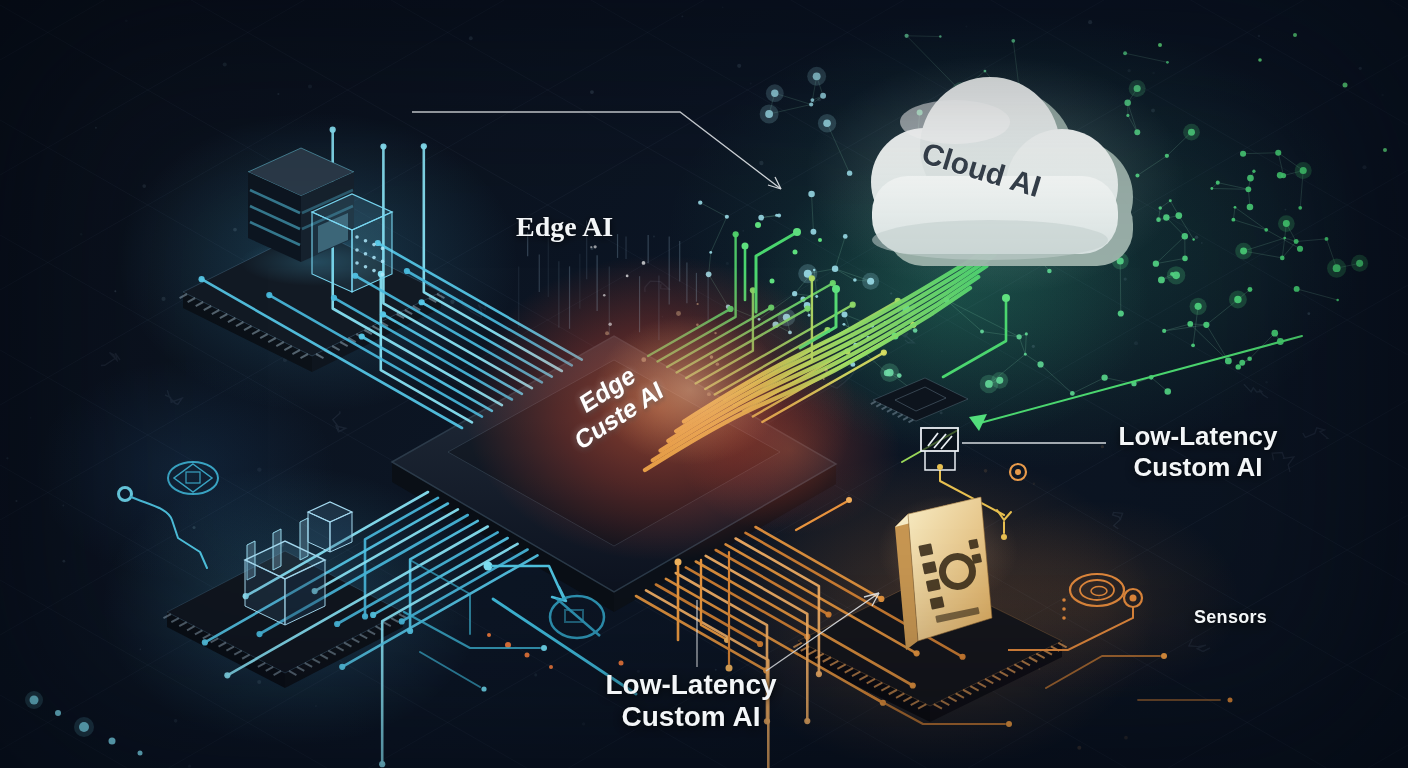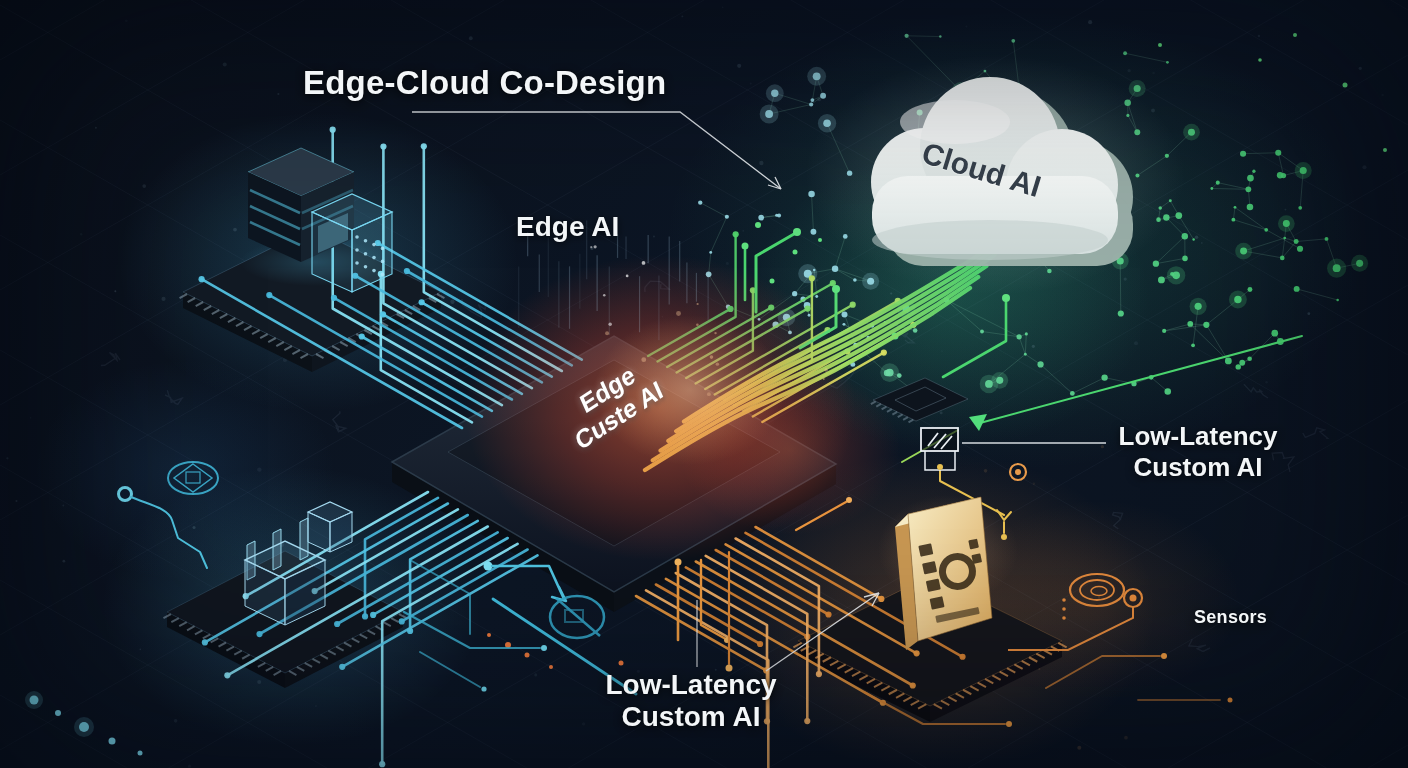--- a/index.html
+++ b/index.html
@@ -5,21 +5,21 @@
   html,body{margin:0;padding:0;background:#05080d;}
   .stage{position:relative;width:1408px;height:768px;overflow:hidden;
     background:linear-gradient(128deg,#0a101a 0%,#0c1625 48%,#0a121e 100%);
     font-family:"Liberation Sans","DejaVu Sans",sans-serif;}
   .stage svg{position:absolute;left:0;top:0;}
   .vignette{position:absolute;inset:0;pointer-events:none;
     box-shadow:inset 0 0 190px 40px rgba(2,6,14,0.55);}
   .lbl{position:absolute;color:var(--label,#f3f6f8);font-weight:bold;pointer-events:none;
     text-shadow:0 2px 8px rgba(0,0,0,.7),0 0 2px rgba(0,0,0,.5);white-space:nowrap;}
   #title{left:303px;top:64px;font-size:33px;letter-spacing:.2px;}
-  #edge-ai{left:516px;top:211px;font-size:28px;}
+  #edge-ai{left:516px;top:211px;font-size:28px;font-family:Liberation Serif, serif;}
   #ll-right{left:1098px;top:421px;width:200px;font-size:26px;line-height:1.2;text-align:center;}
   #ll-bottom{left:591px;top:669px;width:200px;font-size:28px;line-height:1.15;text-align:center;}
   #sensors{left:1194px;top:607px;font-size:18px;letter-spacing:.3px;}
   #cloud-label{left:928px;top:136px;font-size:30px;color:var(--cloudtext,#333d48);
     transform:rotate(17deg);transform-origin:left top;
     text-shadow:0 1px 0 rgba(255,255,255,.35);}
   #chip-label{left:527px;top:374px;width:172px;text-align:center;font-size:25px;line-height:1.12;
     transform:rotate(-33deg) skewX(-9deg);color:#ffffff;
     text-shadow:0 0 7px rgba(255,255,255,.4),0 2px 5px rgba(0,0,0,.45);}
 </style>
@@ -1034,21 +1034,20 @@
     <path d="M781,189 L768,185 M781,189 L775,177"></path>
     <path d="M962,443 L1106,443"></path>
     <path d="M697,600 L697,667" opacity="0.85"></path>
     <path d="M766,671 L879,593"></path>
     <path d="M879,593 L864,597 M879,593 L872,606"></path>
   </g>
 </svg>
 
 <div class="vignette"></div>
 
-<div class="lbl" id="title">Edge-Cloud Co-Design</div>
 <div class="lbl" id="edge-ai">Edge AI</div>
 <div class="lbl" id="cloud-label">Cloud AI</div>
 <div class="lbl" id="chip-label">
   <div>Edge</div>
   <div>Custe AI</div>
 </div>
 <div class="lbl" id="ll-right">
   <div>Low-Latency</div>
   <div>Custom AI</div>
 </div>

